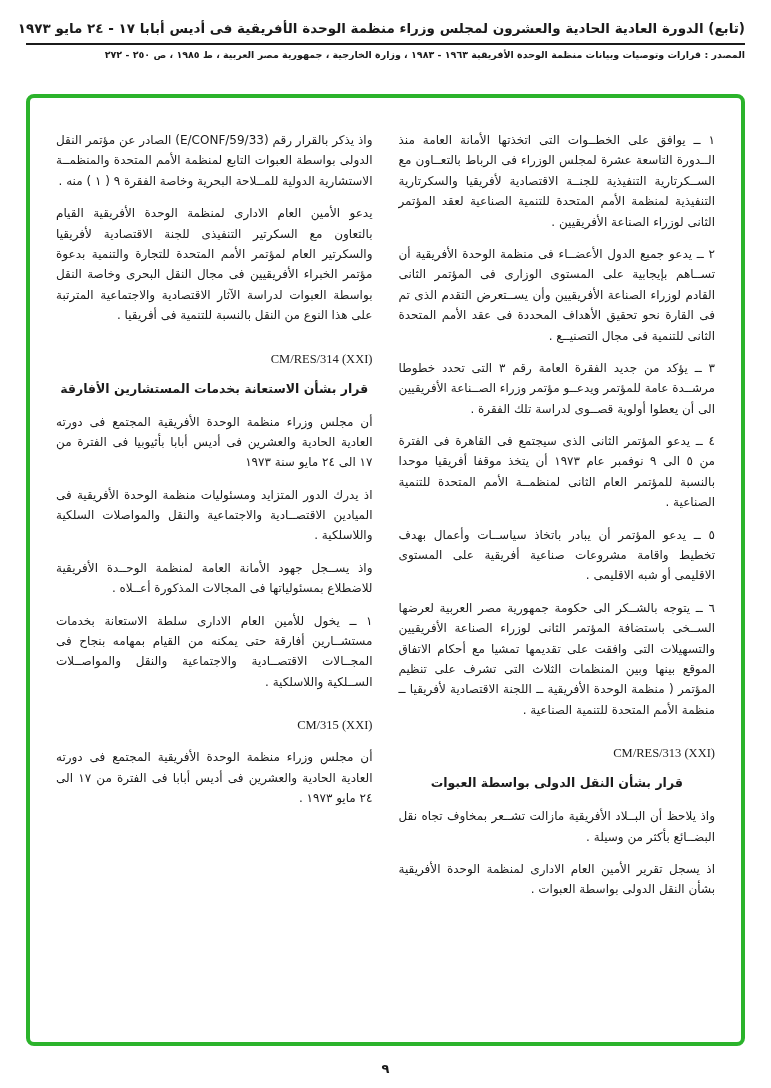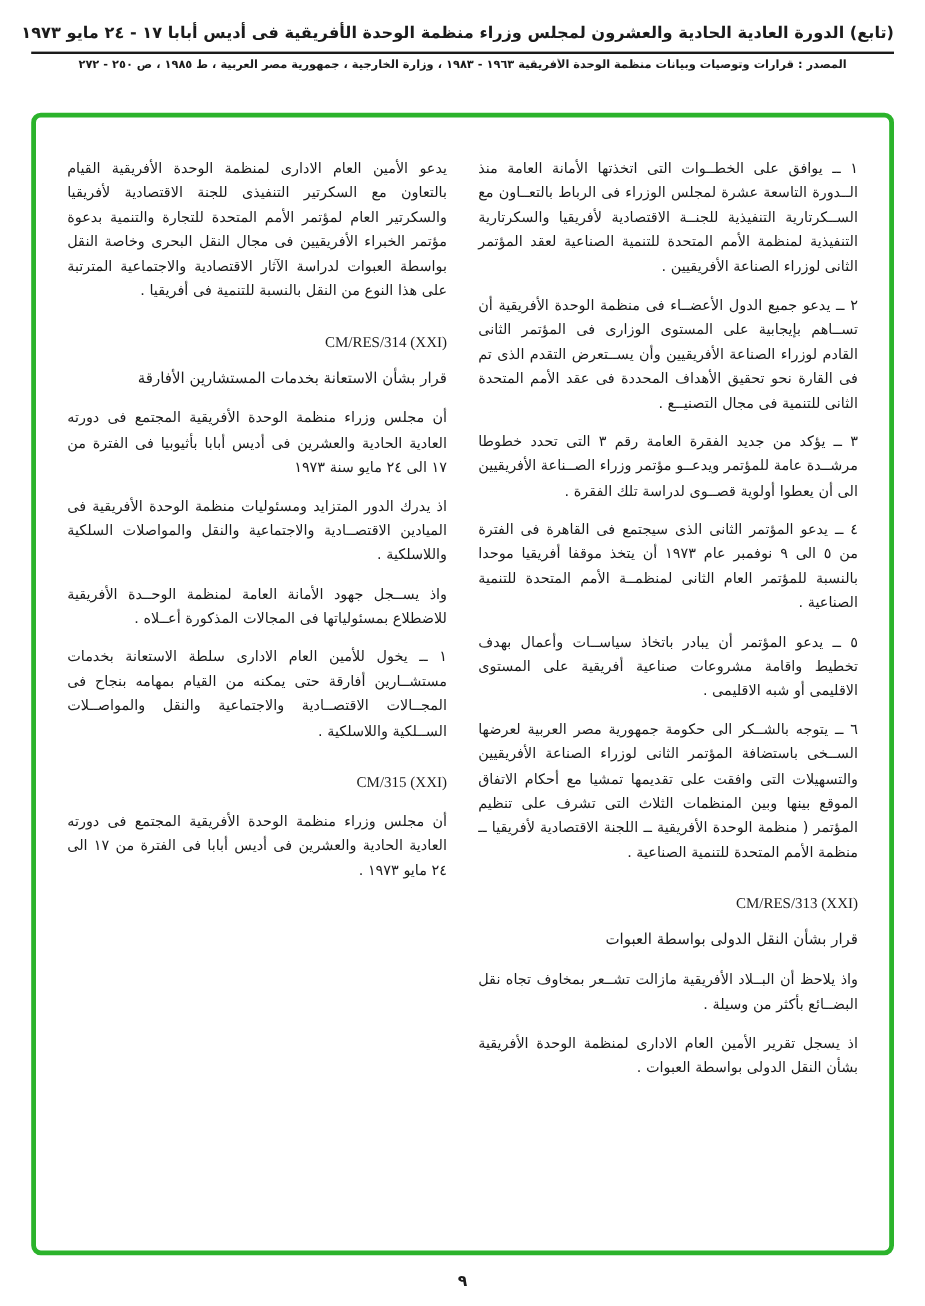--- a/index.html
+++ b/index.html
@@ -30,21 +30,21 @@
     white-space: nowrap;
   }
   .header-rule {
     border: 0;
     border-top: 2.5px solid #1b1b1b;
     margin: 7px 0 4px;
   }
   .header-source {
     font-size: 9.5px;
     font-weight: bold;
-    text-align: center;
+    text-align: right;
     white-space: nowrap;
     overflow: hidden;
   }
   .content-box {
     position: absolute;
     left: 26px;
     right: 26px;
     top: 94px;
     height: 952px;
     box-sizing: border-box;
@@ -71,22 +71,22 @@
   }
   .res-code {
     direction: ltr;
     text-align: right;
     font-size: 12.5px;
     font-family: "Liberation Serif", "DejaVu Serif", serif;
     margin: 26px 0 14px;
   }
   .res-title {
     font-size: 12.5px;
-    font-weight: normal;
-    text-align: right;
+    font-weight: bold;
+    text-align: center;
     margin: 12px 0 16px;
   }
   .footer {
     position: absolute;
     bottom: 12px;
     left: 0;
     right: 0;
     text-align: center;
     font-size: 13px;
     font-weight: bold;
@@ -113,20 +113,21 @@
         <p class="para">٤ ــ يدعو المؤتمر الثانى الذى سيجتمع فى القاهرة فى الفترة من ٥ الى ٩ نوفمبر عام ١٩٧٣ أن يتخذ موقفا أفريقيا موحدا بالنسبة للمؤتمر العام الثانى لمنظمــة الأمم المتحدة للتنمية الصناعية .</p>
         <p class="para">٥ ــ يدعو المؤتمر أن يبادر باتخاذ سياســات وأعمال بهدف تخطيط واقامة مشروعات صناعية أفريقية على المستوى الاقليمى أو شبه الاقليمى .</p>
         <p class="para">٦ ــ يتوجه بالشــكر الى حكومة جمهورية مصر العربية لعرضها الســخى باستضافة المؤتمر الثانى لوزراء الصناعة الأفريقيين والتسهيلات التى وافقت على تقديمها تمشيا مع أحكام الاتفاق الموقع بينها وبين المنظمات الثلاث التى تشرف على تنظيم المؤتمر ( منظمة الوحدة الأفريقية ــ اللجنة الاقتصادية لأفريقيا ــ منظمة الأمم المتحدة للتنمية الصناعية .</p>
         <div class="res-code">CM/RES/313 (XXI)</div>
         <h3 class="res-title">قرار بشأن النقل الدولى بواسطة العبوات</h3>
         <p class="para">واذ يلاحظ أن البــلاد الأفريقية مازالت تشــعر بمخاوف تجاه نقل البضــائع بأكثر من وسيلة .</p>
         <p class="para">اذ يسجل تقرير الأمين العام الادارى لمنظمة الوحدة الأفريقية بشأن النقل الدولى بواسطة العبوات .</p>
       </div>
 
       <div class="col">
+        <p class="para">واذ يذكر بالقرار رقم (E/CONF/59/33) الصادر عن مؤتمر النقل الدولى بواسطة العبوات التابع لمنظمة الأمم المتحدة والمنظمــة الاستشارية الدولية للمــلاحة البحرية وخاصة الفقرة ٩ ( ١ ) منه .</p>
         <p class="para">يدعو الأمين العام الادارى لمنظمة الوحدة الأفريقية القيام بالتعاون مع السكرتير التنفيذى للجنة الاقتصادية لأفريقيا والسكرتير العام لمؤتمر الأمم المتحدة للتجارة والتنمية بدعوة مؤتمر الخبراء الأفريقيين فى مجال النقل البحرى وخاصة النقل بواسطة العبوات لدراسة الآثار الاقتصادية والاجتماعية المترتبة على هذا النوع من النقل بالنسبة للتنمية فى أفريقيا .</p>
         <div class="res-code">CM/RES/314 (XXI)</div>
         <h3 class="res-title">قرار بشأن الاستعانة بخدمات المستشارين الأفارقة</h3>
         <p class="para">أن مجلس وزراء منظمة الوحدة الأفريقية المجتمع فى دورته العادية الحادية والعشرين فى أديس أبابا بأثيوبيا فى الفترة من ١٧ الى ٢٤ مايو سنة ١٩٧٣</p>
         <p class="para">اذ يدرك الدور المتزايد ومسئوليات منظمة الوحدة الأفريقية فى الميادين الاقتصــادية والاجتماعية والنقل والمواصلات السلكية واللاسلكية .</p>
         <p class="para">واذ يســجل جهود الأمانة العامة لمنظمة الوحــدة الأفريقية للاضطلاع بمسئولياتها فى المجالات المذكورة أعــلاه .</p>
         <p class="para">١ ــ يخول للأمين العام الادارى سلطة الاستعانة بخدمات مستشــارين أفارقة حتى يمكنه من القيام بمهامه بنجاح فى المجــالات الاقتصــادية والاجتماعية والنقل والمواصــلات الســلكية واللاسلكية .</p>
         <div class="res-code">CM/315 (XXI)</div>
         <p class="para">أن مجلس وزراء منظمة الوحدة الأفريقية المجتمع فى دورته العادية الحادية والعشرين فى أديس أبابا فى الفترة من ١٧ الى ٢٤ مايو ١٩٧٣ .</p>
       </div>

